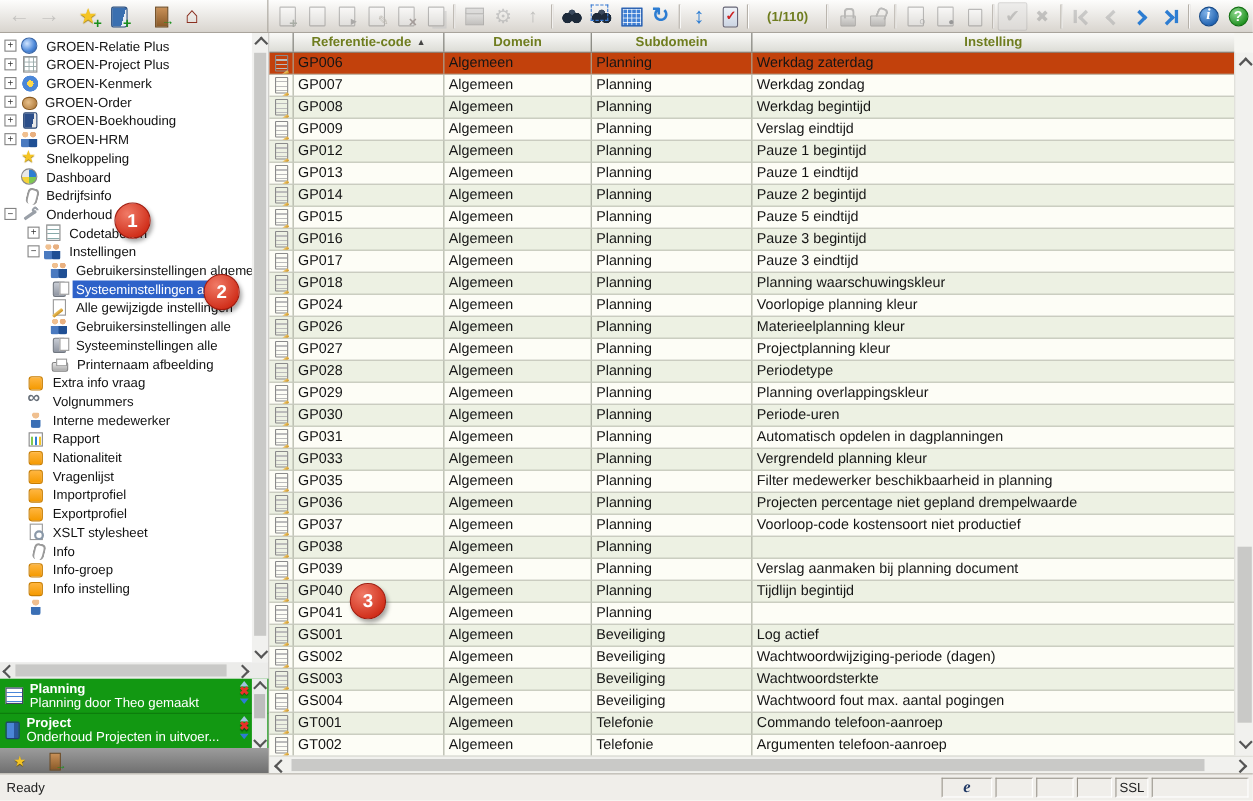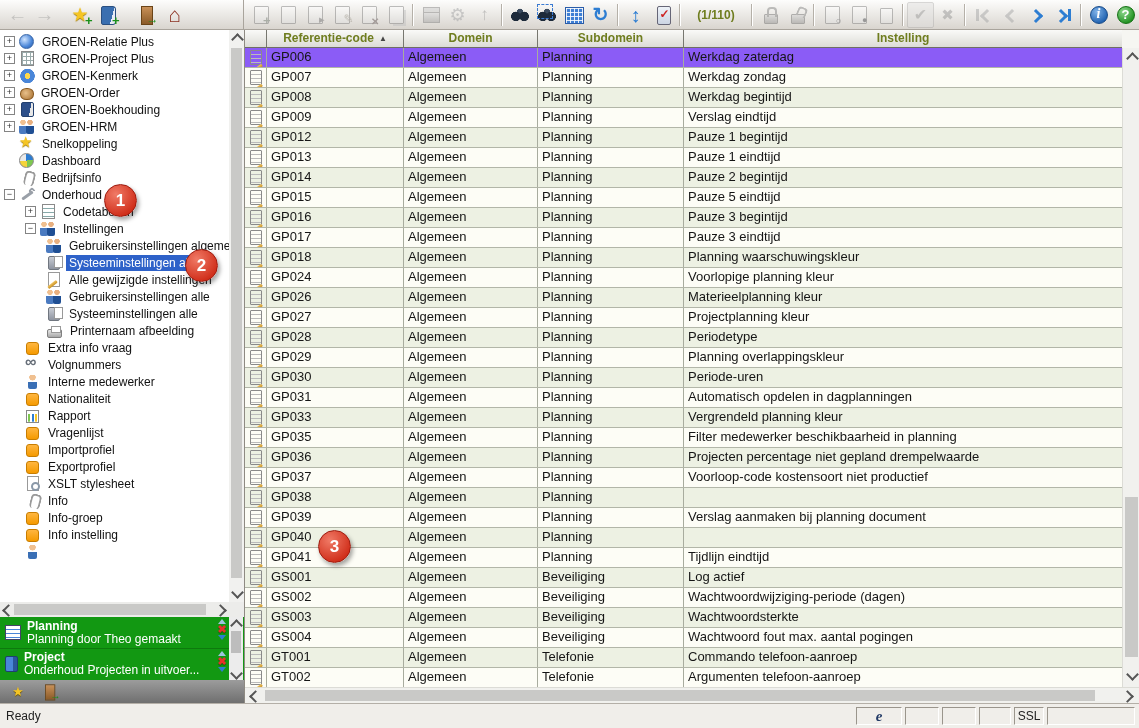--- a/index.html
+++ b/index.html
@@ -190,21 +190,21 @@
   
   .main{position:absolute;left:245px;top:30px;width:894px;height:673px;background:#f6f6f2}
   .ghead{display:flex;width:877px;height:18px;box-sizing:border-box;
          background:linear-gradient(#fafaf8,#dcdcd6);border-bottom:1px solid #6e6e66}
   .hc{font-size:12px;font-weight:bold;color:#6f7d1f;text-align:center;line-height:16px;
       border-right:1px solid #77776f;box-sizing:border-box;overflow:hidden;white-space:nowrap}
   .sortmark{font-size:8px;color:#444;margin-left:5px;vertical-align:1px}
   .gbody{width:877px}
   .grow{display:flex;height:20px;box-sizing:border-box;border-bottom:1px solid #b2b6a8;background:#fdfdf6}
   .grow.shade{background:#edf1e3}
-  .grow.cur{background:#8b5cf6}
+  .grow.cur{background:#c2410c}
   .gc{font-size:13px;color:#151515;line-height:18px;padding-left:4px;border-right:1px solid #a8ac9e;
       box-sizing:border-box;overflow:hidden;white-space:nowrap}
   .c0{width:22px;padding:0;display:flex;align-items:center;justify-content:center}
   .c1{width:137px}.c2{width:134px}.c3{width:146px}.c4{flex:1;border-right:none}
   .rowdoc{width:12px;height:15px;box-sizing:border-box;position:relative;border-radius:1px;
      background:linear-gradient(#fff,#ececec);border:1px solid #8a8a8a;
      background-image:repeating-linear-gradient(transparent 0 3px,#bbb 3px 4px)}
   .rowdoc::after{content:"";position:absolute;right:-2px;bottom:-2px;width:11px;height:3px;border-radius:1px;
      background:linear-gradient(#f0c565,#c89020);transform:rotate(-38deg);transform-origin:right bottom}
   .grid-vscroll{position:absolute;right:0;top:18px;width:17px;height:639px;background:#f1f1ee;
@@ -462,27 +462,27 @@
         <span class="ti ti-glasses"></span>
         <span class="tlabel">Volgnummers</span>
       </div>
       <div class="titem">
         <span style="flex: 0 0 25px;"></span>
         <span class="ti ti-person"></span>
         <span class="tlabel">Interne medewerker</span>
       </div>
       <div class="titem">
         <span style="flex: 0 0 25px;"></span>
+        <span class="ti ti-chart"></span>
+        <span class="tlabel">Rapport</span>
+      </div>
+      <div class="titem">
+        <span style="flex: 0 0 25px;"></span>
         <span class="ti ti-orange"></span>
         <span class="tlabel">Nationaliteit</span>
-      </div>
-      <div class="titem">
-        <span style="flex: 0 0 25px;"></span>
-        <span class="ti ti-chart"></span>
-        <span class="tlabel">Rapport</span>
       </div>
       <div class="titem">
         <span style="flex: 0 0 25px;"></span>
         <span class="ti ti-orange"></span>
         <span class="tlabel">Vragenlijst</span>
       </div>
       <div class="titem">
         <span style="flex: 0 0 25px;"></span>
         <span class="ti ti-orange"></span>
         <span class="tlabel">Importprofiel</span>
@@ -797,29 +797,29 @@
         <div class="gc c3">Planning</div>
         <div class="gc c4">Verslag aanmaken bij planning document</div>
       </div>
       <div class="grow shade">
         <div class="gc c0">
           <span class="rowdoc"></span>
         </div>
         <div class="gc c1">GP040</div>
         <div class="gc c2">Algemeen</div>
         <div class="gc c3">Planning</div>
+        <div class="gc c4">Tijdlijn begintijd</div>
       </div>
       <div class="grow">
         <div class="gc c0">
           <span class="rowdoc"></span>
         </div>
         <div class="gc c1">GP041</div>
         <div class="gc c2">Algemeen</div>
         <div class="gc c3">Planning</div>
-        <div class="gc c4">Tijdlijn eindtijd</div>
       </div>
       <div class="grow shade">
         <div class="gc c0">
           <span class="rowdoc"></span>
         </div>
         <div class="gc c1">GS001</div>
         <div class="gc c2">Algemeen</div>
         <div class="gc c3">Beveiliging</div>
         <div class="gc c4">Log actief</div>
       </div>

